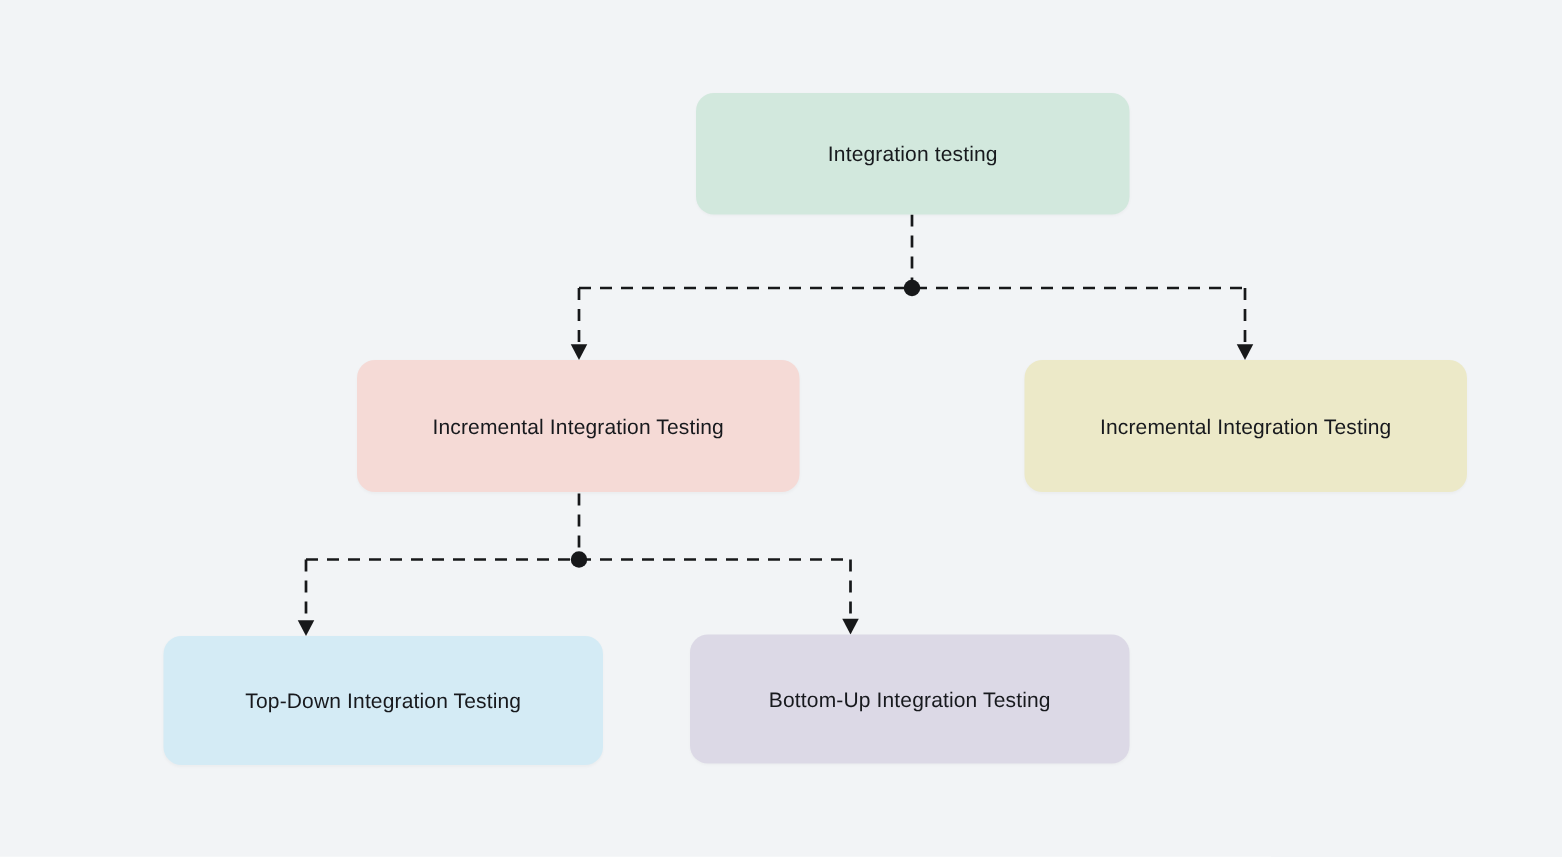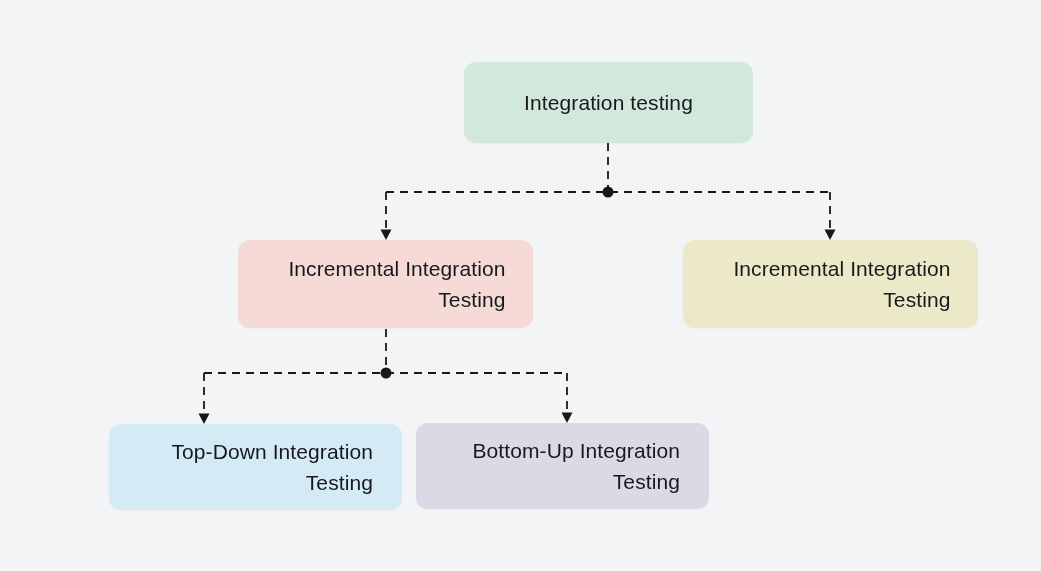--- a/index.html
+++ b/index.html
@@ -21,23 +21,23 @@
     width: 1041px;
     height: 571px;
     pointer-events: none;
   }
   .node {
     position: absolute;
     display: flex;
     align-items: center;
     justify-content: center;
     border-radius: 12px;
-    text-align: right;
+    text-align: left;
     color: #17191d;
-    font-size: 21px;
+    font-size: 14px;
     font-weight: 500;
     line-height: 1.5;
     letter-spacing: 0.1px;
     box-shadow: 0 1px 2px rgba(0,0,0,0.03);
   }
   .node .label {
     display: inline-block;
   }
   .node-root        { left: 464px; top: 62px;  width: 289px; height: 81px; }
   .node-incr-left   { left: 238px; top: 240px; width: 295px; height: 88px; }
@@ -100,17 +100,17 @@
   </div>
 
   <div class="node node-incr-right" style="background-color: rgb(236, 233, 200);">
     <span class="label">Incremental Integration Testing</span>
   </div>
 
   <div class="node node-top-down" style="background-color: rgb(212, 235, 245); margin-left: 46px;">
     <span class="label">Top-Down Integration Testing</span>
   </div>
 
-  <div class="node node-bottom-up" style="background-color: rgb(220, 217, 230);">
+  <div class="node node-bottom-up" style="background-color: rgb(220, 217, 230); margin-left: 44px;">
     <span class="label">Bottom-Up Integration Testing</span>
   </div>
 
 </div>
 
 </body></html>

